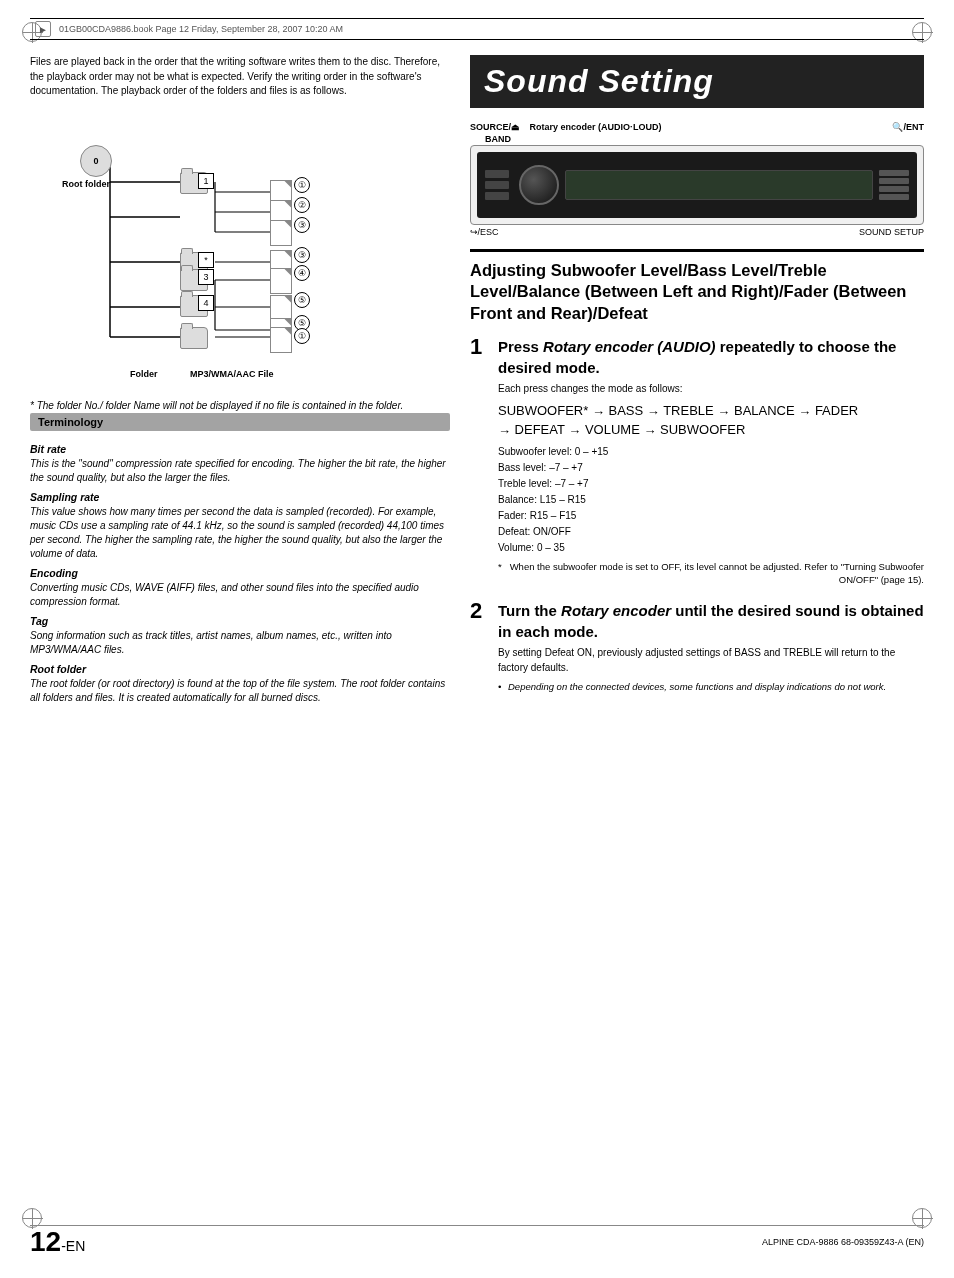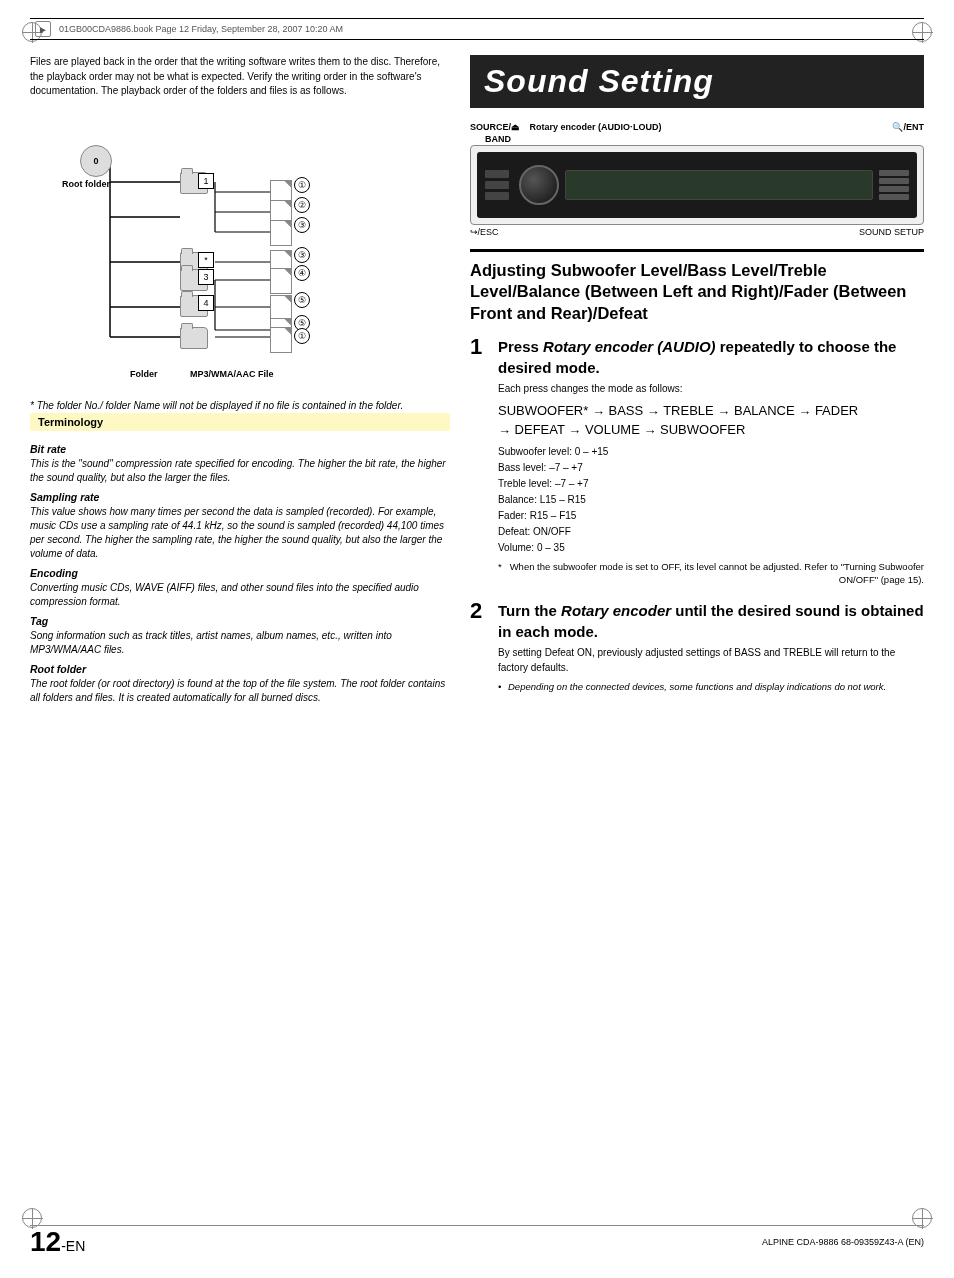--- a/index.html
+++ b/index.html
@@ -128,21 +128,21 @@
       background: #fff;
     }
     .diag-label {
       position: absolute;
       font-size: 10px;
       font-weight: bold;
     }
 
     
     .terminology-box {
-      background: #fef9c3;
+      background: #a3a3a3;
       padding: 3px 8px;
       font-weight: bold;
       font-size: 11px;
       margin-bottom: 6px;
       border-radius: 2px;
     }
     .term-title {
       font-style: italic;
       font-weight: bold;
       font-size: 10.5px;

